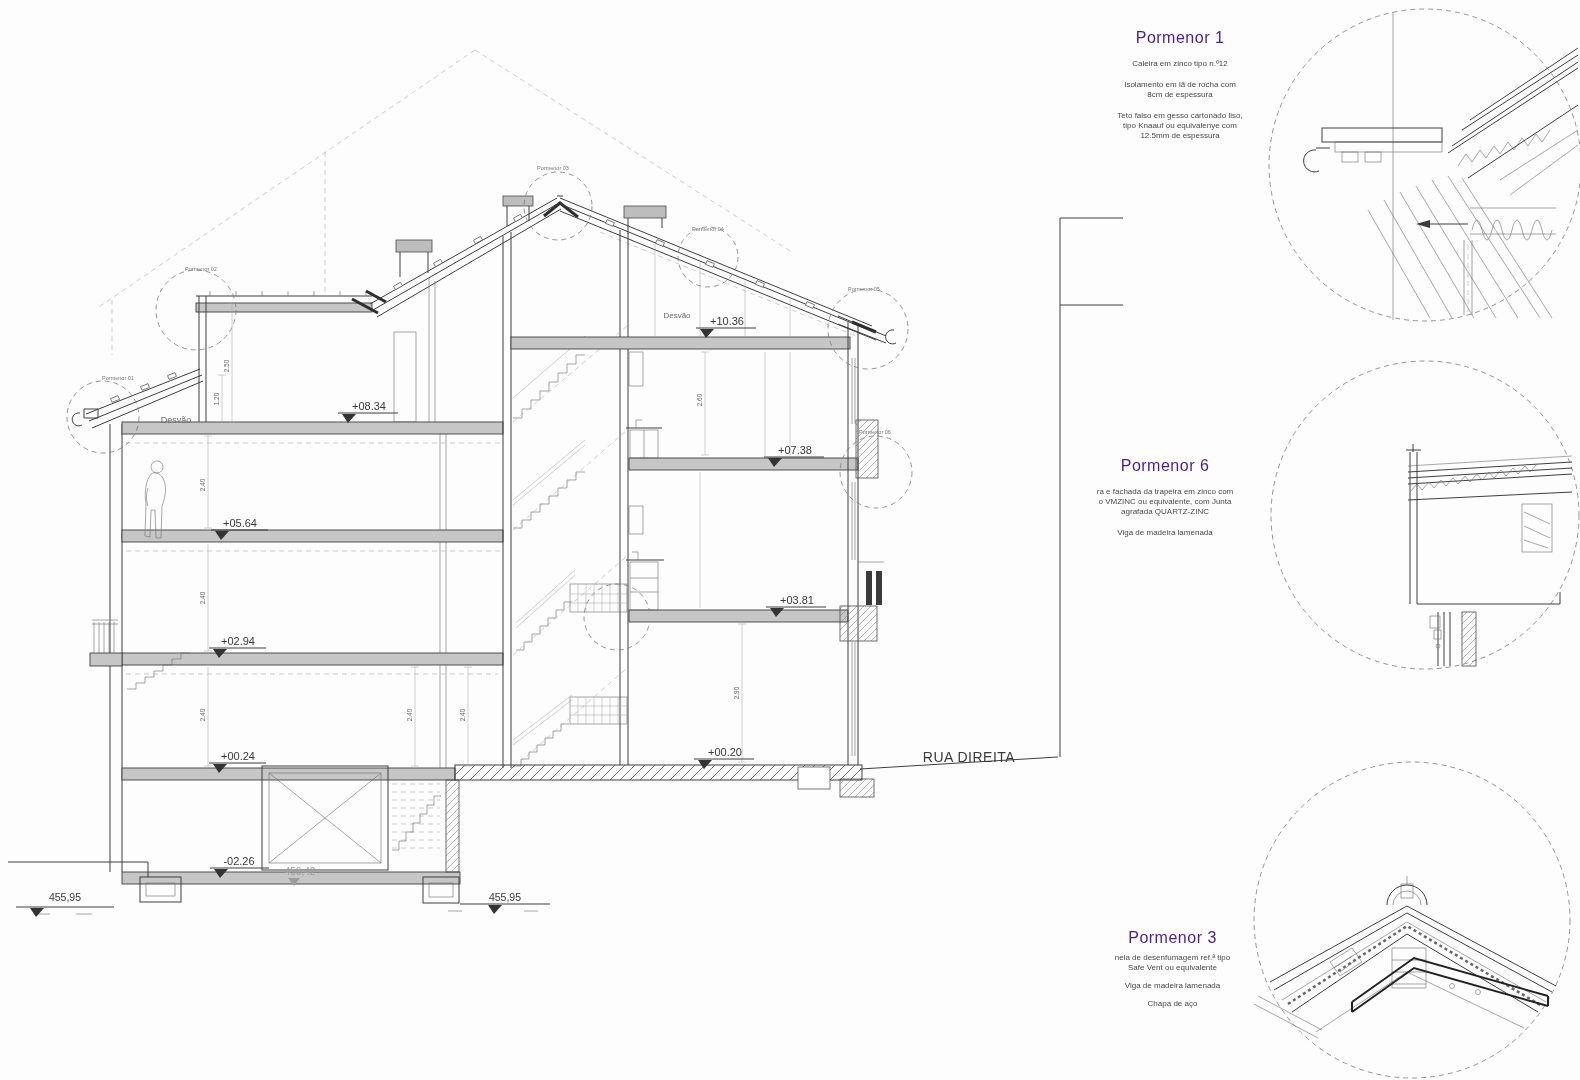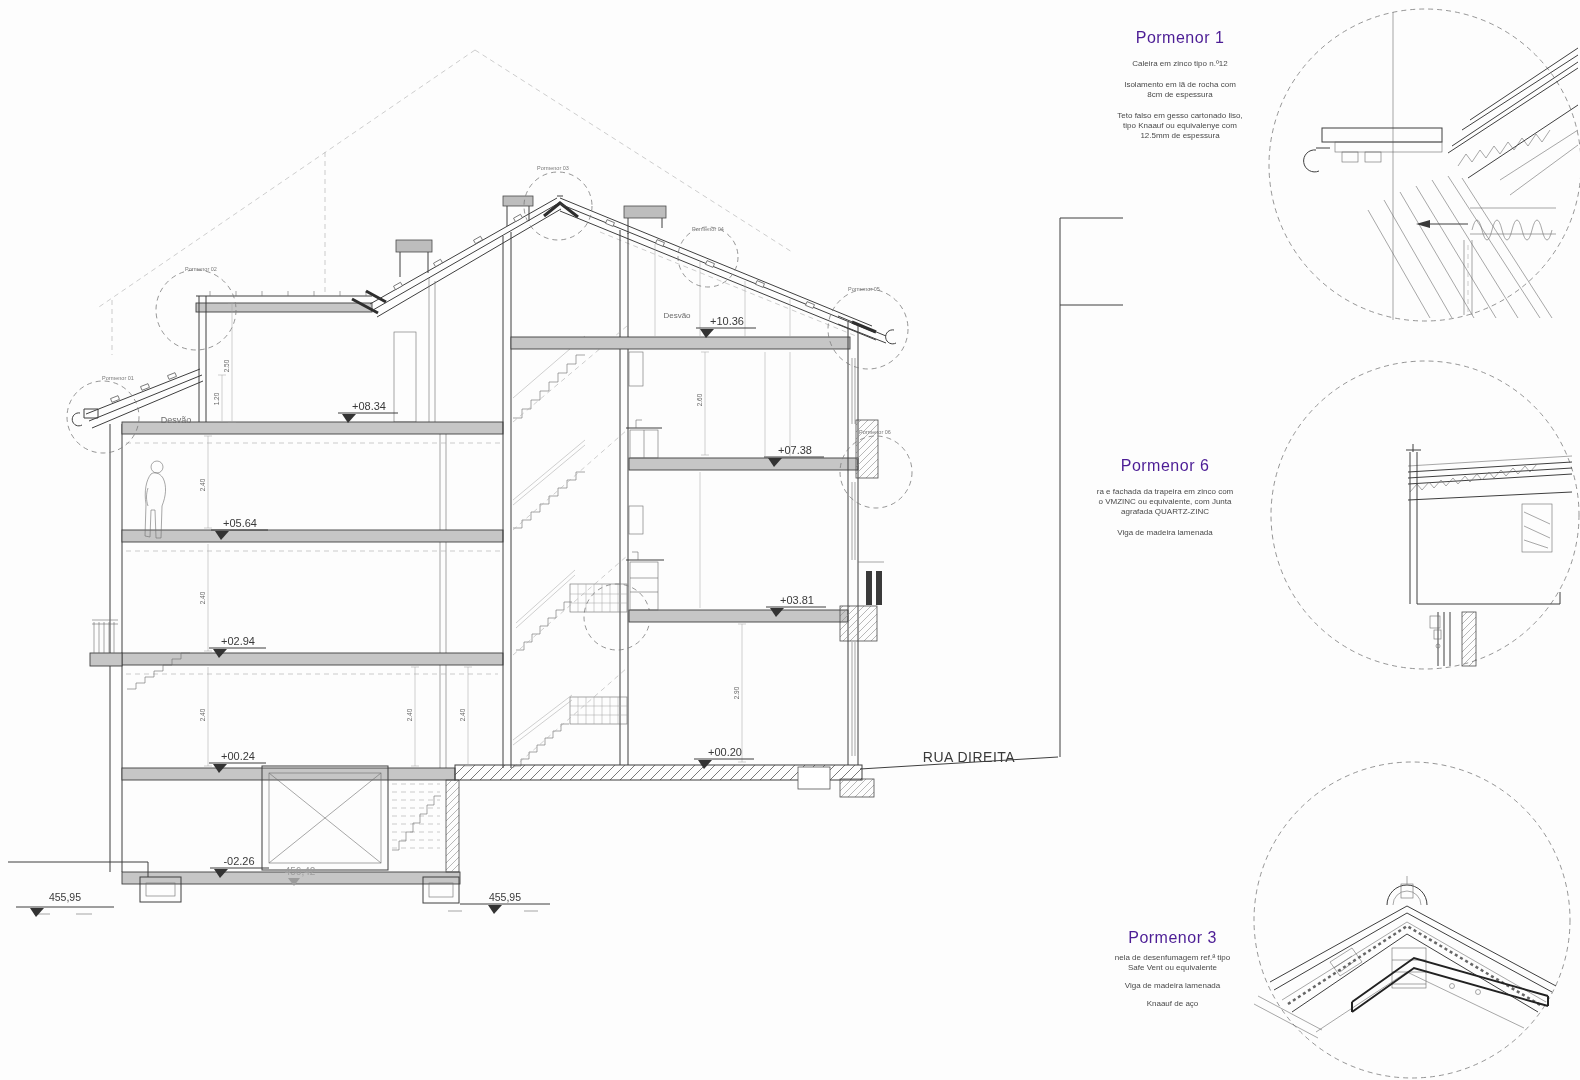--- a/index.html
+++ b/index.html
@@ -345,16 +345,16 @@
 o VMZINC ou equivalente, com Junta
 agrafada QUARTZ-ZINC</p>
   <p>Viga de madeira lamenada</p>
 </section>
 
 <section class="note tight" style="left:1075px;top:894px;width:195px;margin-top:36px;">
   <h2>Pormenor 3</h2>
   <p>nela de desenfumagem ref.ª tipo
 Safe Vent  ou equivalente</p>
   <p>Viga de madeira lamenada</p>
-  <p>Knaauf de aço</p>
+  <p>Chapa de aço</p>
 </section>
 
 </div>
 
 </body></html>

